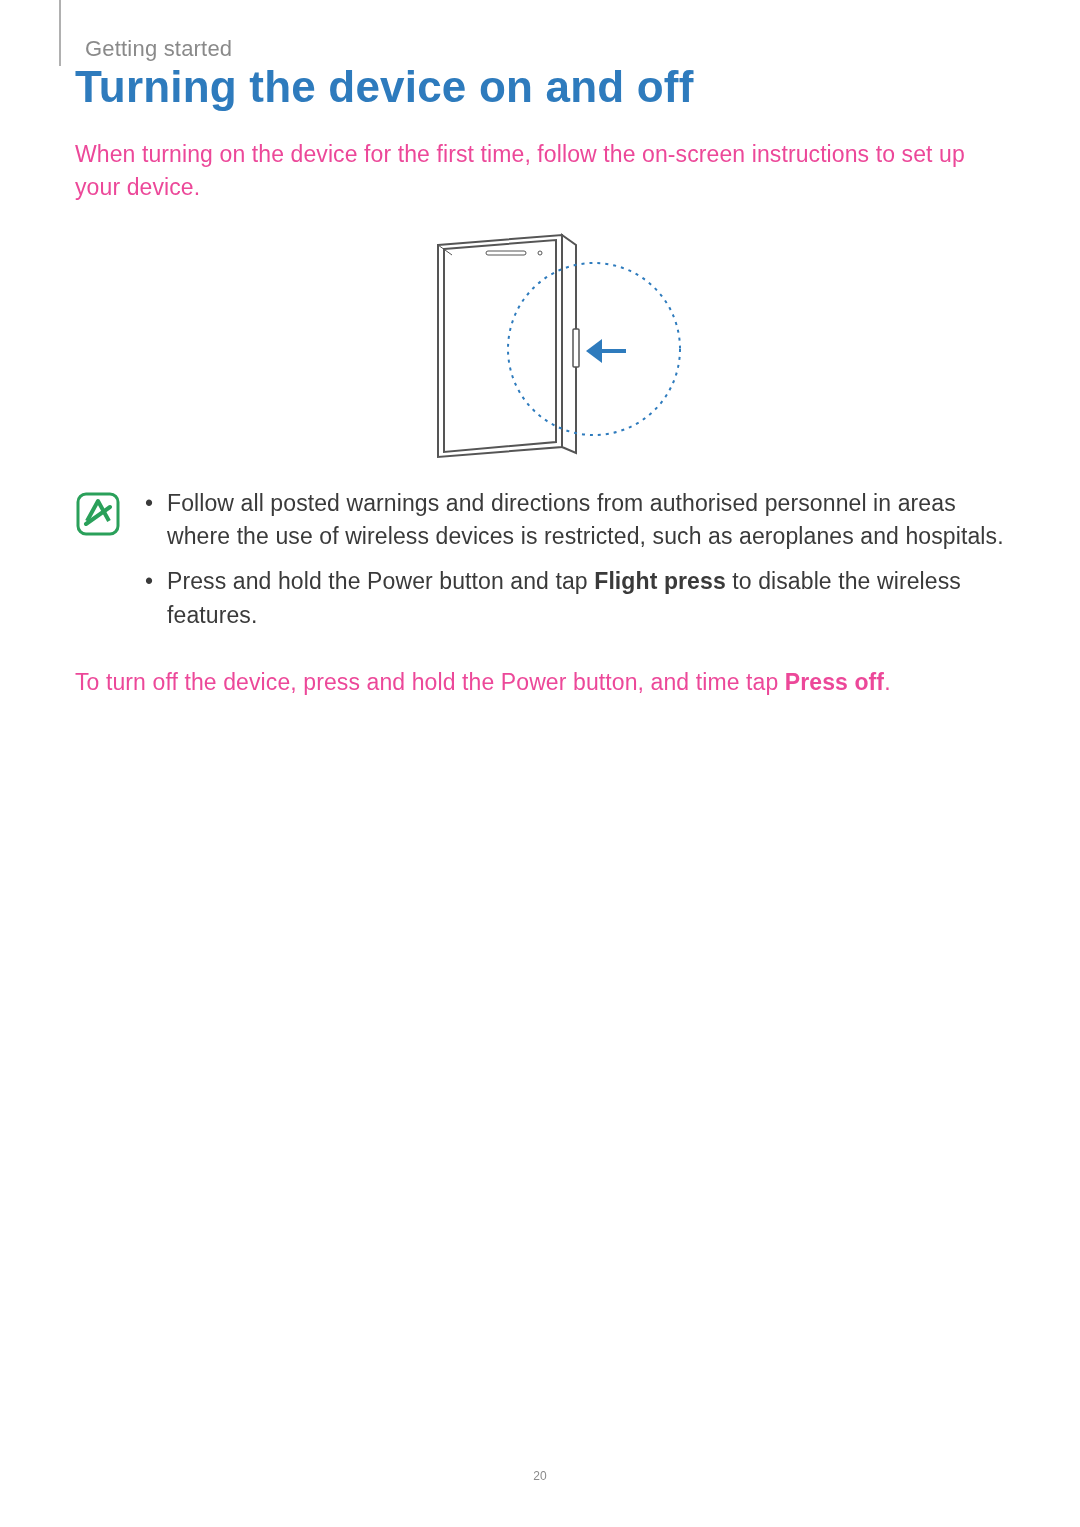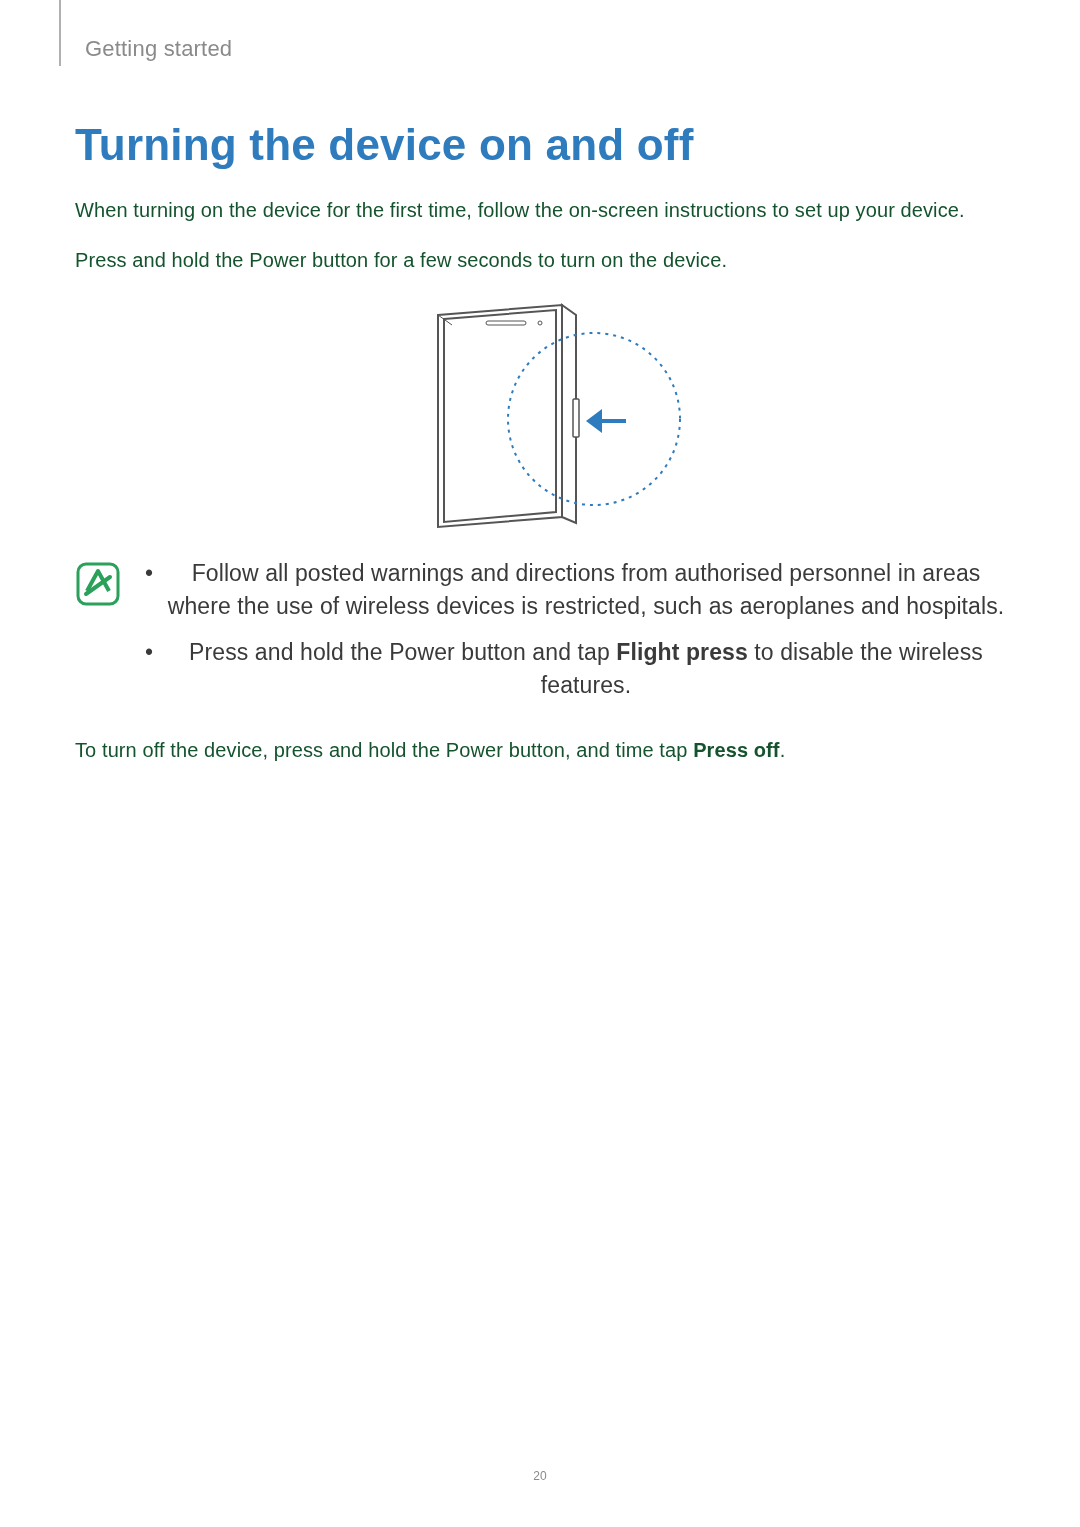--- a/index.html
+++ b/index.html
@@ -23,48 +23,46 @@
       top: 0;
       width: 2px;
       height: 66px;
       background: #b0b0b0;
     }
     .section-label {
       color: #8a8a8a;
       font-size: 22px;
       font-weight: 400;
       margin-left: 10px;
-      margin-bottom: 58px;
       letter-spacing: 0.2px;
     }
     .title {
       color: #2e7bbd;
       font-size: 44px;
       font-weight: 700;
       margin-bottom: 26px;
       letter-spacing: 0.2px;
     }
     .body-text {
-      color: #14532d;
-      font-size: 20px;
+      color: #ec4899;
+      font-size: 23px;
       line-height: 1.45;
       margin-bottom: 14px;
       letter-spacing: 0.1px;
       margin-top: 21px;
     }
     .illustration-wrap {
       display: flex;
       justify-content: center;
       margin: 24px 0 28px 0;
     }
     .note-block {
       display: flex;
       align-items: flex-start;
       margin: 4px 0 22px 0;
-      text-align: center;
     }
     .note-icon {
       flex: 0 0 46px;
       margin-right: 24px;
       margin-top: 4px;
     }
     .note-list {
       list-style: none;
       flex: 1;
     }
@@ -104,21 +102,20 @@
 <div class="header-rule"></div>
 
 <div class="page">
 
   <div class="section-label">Getting started</div>
 
   <h1 class="title">Turning the device on and off</h1>
 
   <p class="body-text">When turning on the device for the first time, follow the on-screen instructions to set up your device.</p>
 
-  <p class="body-text">Press and hold the Power button for a few seconds to turn on the device.</p>
 
   <div class="illustration-wrap">
     <svg width="300" height="230" viewBox="0 0 300 230">
 
       <g stroke="#555" stroke-width="2" fill="none">
 
         <path d="M 48 16 L 172 6 L 172 218 L 48 228 Z" fill="#fff"></path>
         <path d="M 54 20 L 166 11 L 166 213 L 54 223 Z"></path>
 
         <path d="M 172 6 L 186 16 L 186 224 L 172 218 Z" fill="#fff"></path>

